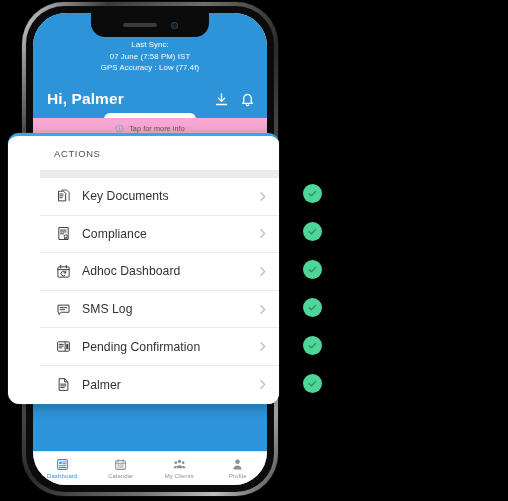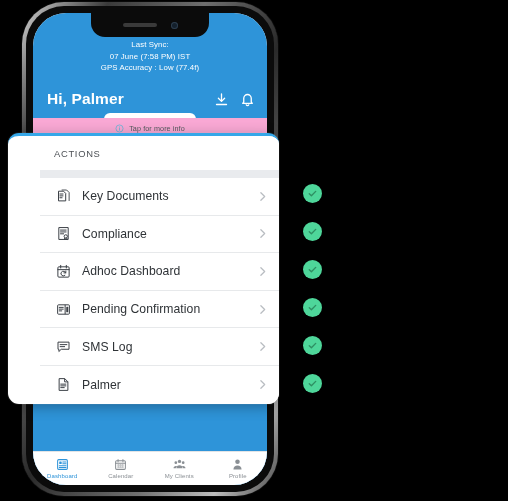--- a/index.html
+++ b/index.html
@@ -407,52 +407,52 @@
       <span class="chev">
         <svg width="13" height="13" viewBox="0 0 24 24" fill="none" stroke="#b9bdc2" stroke-width="2.3" stroke-linecap="round" stroke-linejoin="round">
             <path d="M9 5l7 7-7 7"></path>
           </svg>
       </span>
     </div>
 
     <div class="action-row">
       <span class="row-ico">
         <svg width="15" height="15" viewBox="0 0 24 24" fill="none" stroke="#3c4147" stroke-width="1.6">
+          <path d="M3.2 5h17.6v11.4H8.4L4.6 20v-3.6H3.2z" stroke-linejoin="round"></path>
+          <path d="M6.6 9h10.8M6.6 12.2h7.2" stroke-linecap="round"></path>
+        </svg>
+      </span>
+      <span class="row-label">SMS Log</span>
+      <span class="chev">
+        <svg width="13" height="13" viewBox="0 0 24 24" fill="none" stroke="#b9bdc2" stroke-width="2.3" stroke-linecap="round" stroke-linejoin="round">
+            <path d="M9 5l7 7-7 7"></path>
+          </svg>
+      </span>
+    </div>
+
+    <div class="action-row">
+      <span class="row-ico">
+        <svg width="15" height="15" viewBox="0 0 24 24" fill="none" stroke="#3c4147" stroke-width="1.6">
           <rect x="2.6" y="4.5" width="18.8" height="15" rx="1.4"></rect>
           <path d="M14.6 4.5v15"></path>
           <rect x="16.4" y="7.6" width="3.2" height="8.8" rx="1" fill="#3c4147" stroke="none"></rect>
           <path d="M5.2 8.6h6.4M5.2 11.4h6.4M5.2 14.2h4" stroke-linecap="round"></path>
         </svg>
       </span>
       <span class="row-label">Pending Confirmation</span>
       <span class="chev">
         <svg width="13" height="13" viewBox="0 0 24 24" fill="none" stroke="#b9bdc2" stroke-width="2.3" stroke-linecap="round" stroke-linejoin="round">
             <path d="M9 5l7 7-7 7"></path>
           </svg>
       </span>
     </div>
 
     <div class="action-row">
       <span class="row-ico">
         <svg width="15" height="15" viewBox="0 0 24 24" fill="none" stroke="#3c4147" stroke-width="1.6">
-          <path d="M3.2 5h17.6v11.4H8.4L4.6 20v-3.6H3.2z" stroke-linejoin="round"></path>
-          <path d="M6.6 9h10.8M6.6 12.2h7.2" stroke-linecap="round"></path>
-        </svg>
-      </span>
-      <span class="row-label">SMS Log</span>
-      <span class="chev">
-        <svg width="13" height="13" viewBox="0 0 24 24" fill="none" stroke="#b9bdc2" stroke-width="2.3" stroke-linecap="round" stroke-linejoin="round">
-            <path d="M9 5l7 7-7 7"></path>
-          </svg>
-      </span>
-    </div>
-
-    <div class="action-row">
-      <span class="row-ico">
-        <svg width="15" height="15" viewBox="0 0 24 24" fill="none" stroke="#3c4147" stroke-width="1.6">
           <path d="M5 2.6h9L19 7.6v13.8H5z" stroke-linejoin="round"></path>
           <path d="M13.8 2.6v5.2H19" stroke-linejoin="round"></path>
           <path d="M7.6 11.4h8.2M7.6 14.2h8.2M7.6 17h5.6" stroke-linecap="round"></path>
         </svg>
       </span>
       <span class="row-label">Palmer</span>
       <span class="chev">
         <svg width="13" height="13" viewBox="0 0 24 24" fill="none" stroke="#b9bdc2" stroke-width="2.3" stroke-linecap="round" stroke-linejoin="round">
             <path d="M9 5l7 7-7 7"></path>
           </svg>

